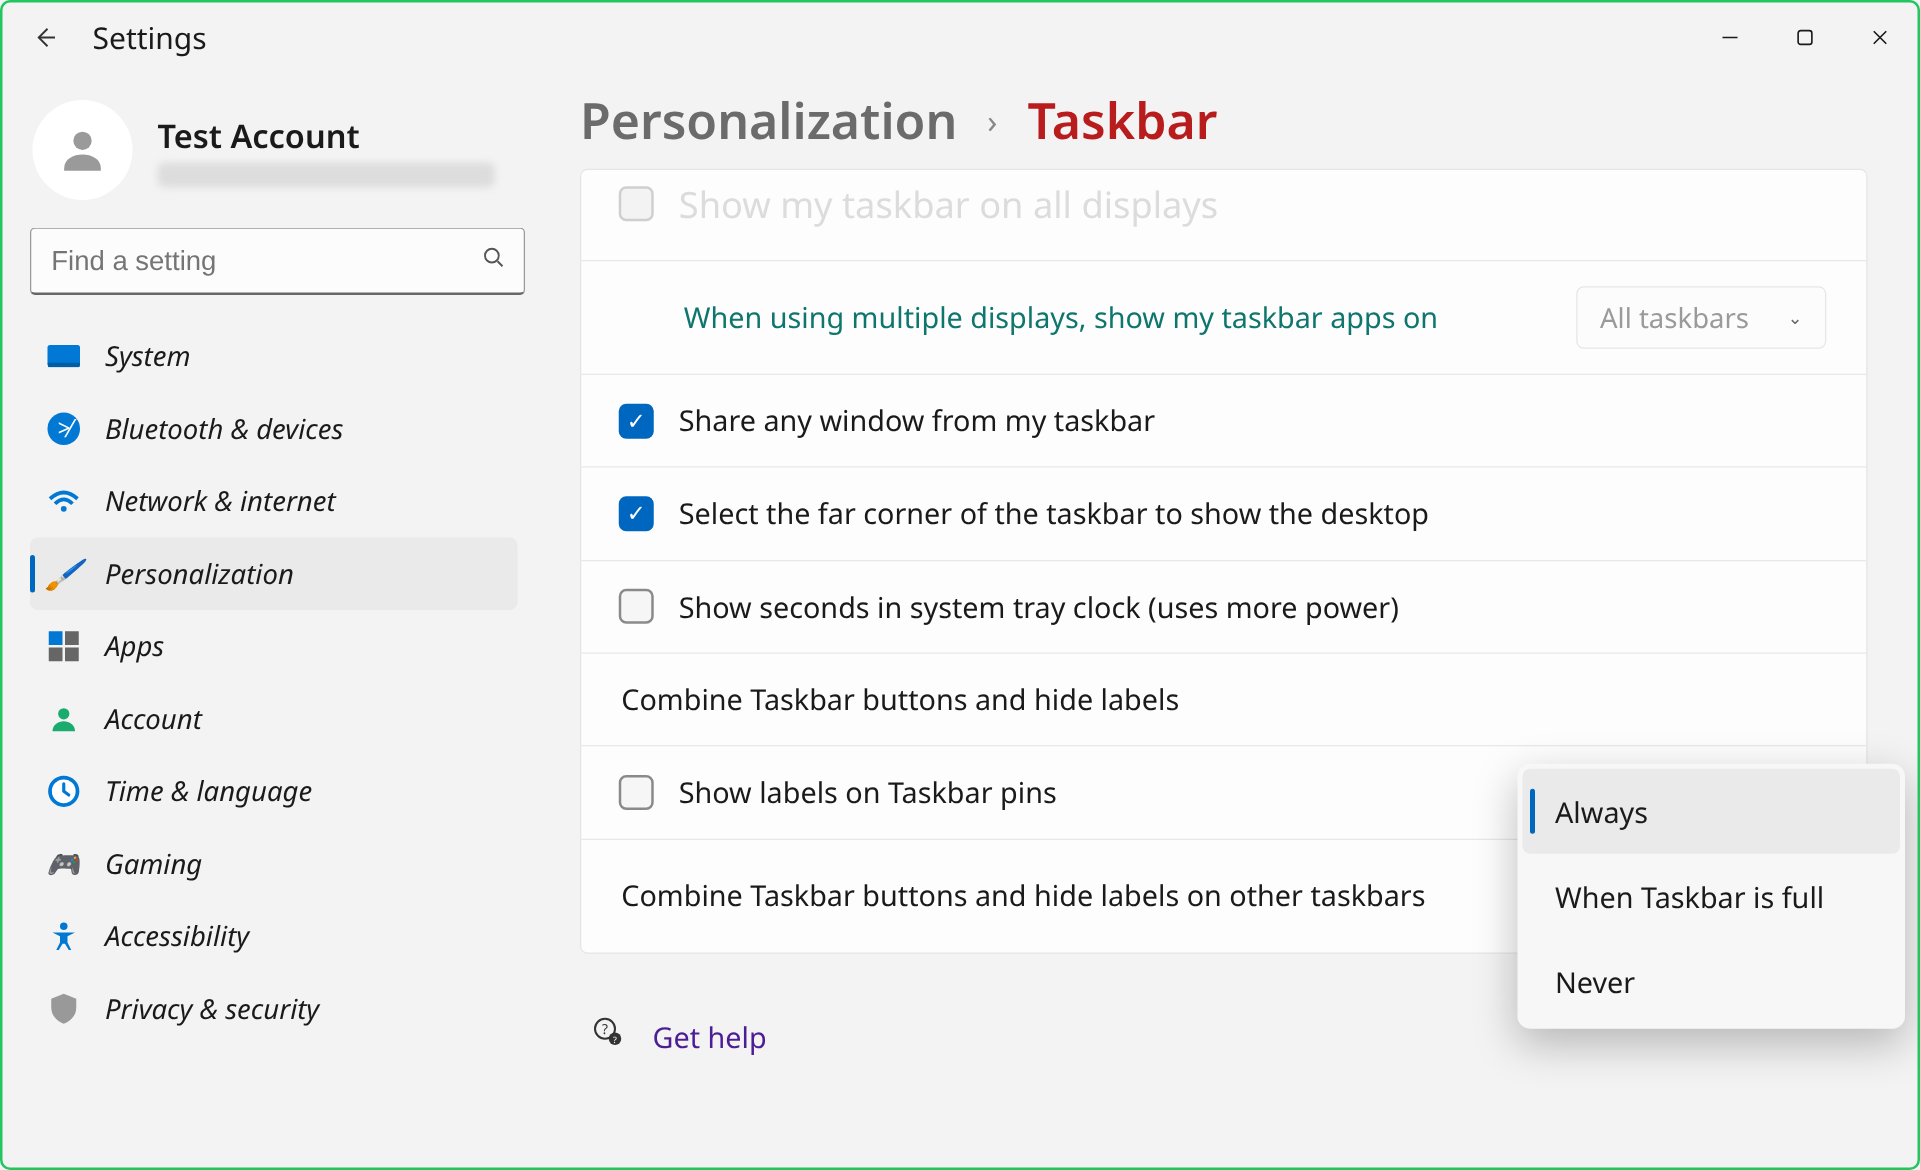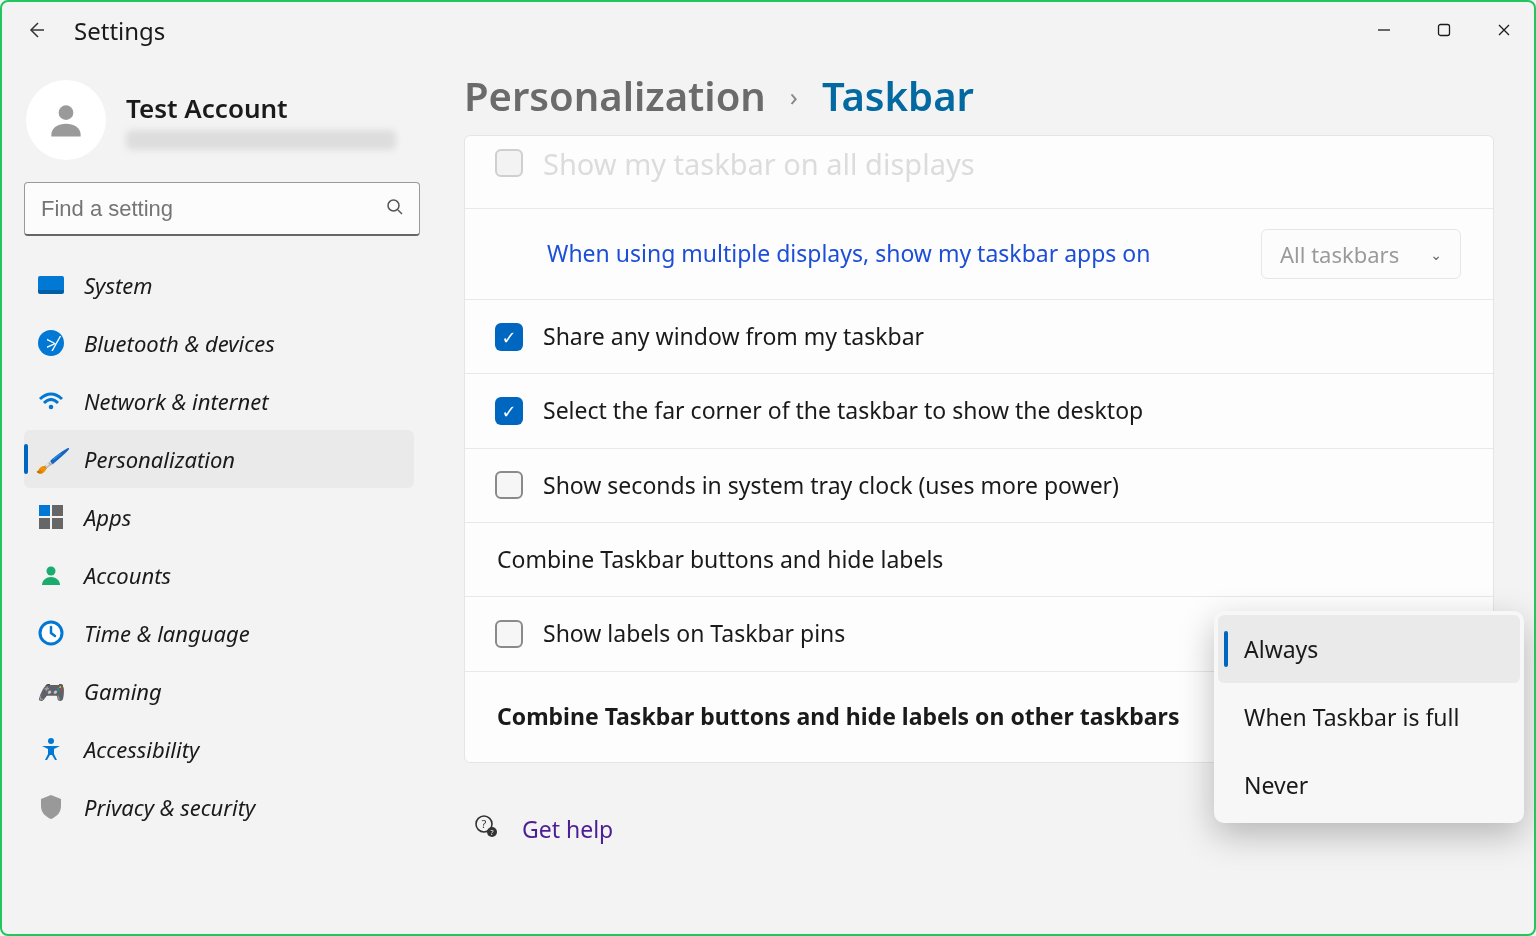--- a/index.html
+++ b/index.html
@@ -97,37 +97,37 @@
 .nav-icon { width: 30px; height: 30px; display: flex; align-items: center; justify-content: center; font-size: 24px; }
 .content {
   flex: 1; padding: 10px 40px 0 32px; overflow: hidden; position: relative;
 }
 .breadcrumb {
   display: flex; align-items: center; gap: 24px;
   font-size: 40px; font-weight: 600; color: #6b6b6b;
   margin-bottom: 12px;
   margin-top: 0;
 }
-.crumb-current { color: #0369a1; }
+.crumb-current { color: #b91c1c; }
 .crumb-chev { font-size: 26px; font-weight: 400; color: #888; }
 .settings-list {
   border: 1px solid #e5e5e5; border-radius: 6px; background: #fdfdfd;
   overflow: hidden;
   margin-top: 6px;
 }
 .row {
   display: flex; align-items: center;
   padding: 20px 32px 20px 82px;
   border-top: 1px solid #e8e8e8;
   min-height: 72px;
   gap: 20px;
 }
 .row:first-child { border-top: none; }
 .row-label { font-size: 23px; color: #1a1a1a; flex: 1; line-height: 1.45; }
-.row-label.muted { color: #1d4ed8; }
+.row-label.muted { color: #0f766e; }
 .row.partial-top { padding-top: 2px; color: #bcbcbc; font-size: 23px; }
 .checkbox {
   width: 28px; height: 28px; border-radius: 6px; flex-shrink: 0;
   display: flex; align-items: center; justify-content: center;
   margin-left: -52px;
 }
 .checkbox.checked { background: #0067c0; color: #fff; }
 .checkbox.unchecked { border: 2px solid #8a8a8a; background: #f6f6f6; }
 .checkbox.disabled { border: 2px solid #cfcfcf; background: #f3f3f3; }
 .check-mark { font-size: 18px; line-height: 1; }
@@ -268,21 +268,21 @@
             </span>
           <span>Apps</span>
         </div>
         <div class="nav-item">
           <span class="nav-icon icon-acct">
             <svg width="24" height="24" viewBox="0 0 24 24" fill="#1aab6e">
                 <circle cx="12" cy="8" r="4.5"></circle>
                 <path d="M3 22c0-5 4.5-8 9-8s9 3 9 8H3z"></path>
               </svg>
           </span>
-          <span>Accounts</span>
+          <span>Account</span>
         </div>
         <div class="nav-item">
           <span class="nav-icon">
             <svg width="28" height="28" viewBox="0 0 28 28">
                 <circle cx="14" cy="14" r="11" stroke="#0078d4" stroke-width="3" fill="#fff"></circle>
                 <path d="M14 8v6l4 3" stroke="#0078d4" stroke-width="2.5" fill="none" stroke-linecap="round"></path>
               </svg>
           </span>
           <span>Time &amp; language</span>
         </div>
@@ -353,21 +353,21 @@
 
         <div class="row" style="padding-left:32px;">
           <span class="row-label">Combine Taskbar buttons and hide labels</span>
         </div>
 
         <div class="row">
           <span class="checkbox unchecked"></span>
           <span class="row-label">Show labels on Taskbar pins</span>
         </div>
 
-        <div class="row" style="padding-left:32px;font-weight:bold;">
+        <div class="row" style="padding-left:32px;">
           <span class="row-label">Combine Taskbar buttons and hide labels on other taskbars</span>
           <div class="dropdown">
             <span>Always</span>
             <span class="chev">⌄</span>
           </div>
         </div>
       </div>
 
       <div class="help-row">
         <span class="help-icon">

